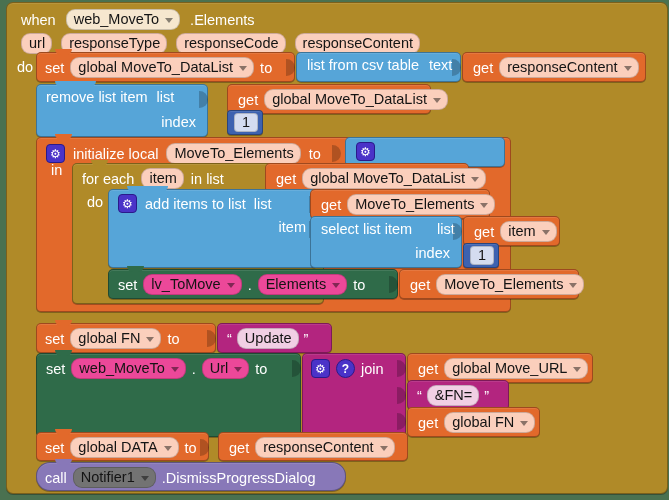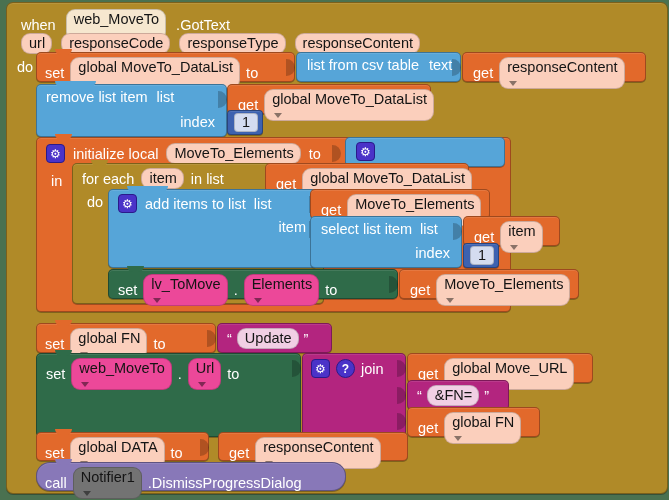--- a/index.html
+++ b/index.html
@@ -12,25 +12,24 @@
   }
   #stage{position:relative;width:669px;height:500px;}
 
   
   .blk{position:absolute;box-sizing:border-box;border-radius:5px;}
   .row{display:flex;align-items:center;}
   .lbl{color:#ffffff;white-space:nowrap;font-size:14.5px;}
 
   
   .pill{
-    display:inline-flex;align-items:flex-start;gap:4px;
+    display:inline-flex;align-items:center;gap:4px;
     border-radius:9px;padding:1px 6px 2px 7px;
     color:#141414;font-size:14.5px;white-space:nowrap;
     border:1px solid rgba(0,0,0,.18);
-    flex-direction:column;
   }
   .pill.lightorange{background:#fbcfbc;}
   .pill.cream{background:#f6e7cf;}
   .pill.green{background:#ec4899;}
   .pill.purple{background:#737373;}
   .pill.pinkish{background:#f1cfe4;}
   .pill.numfield{background:#d4dcf0;border-radius:4px;padding:0px 7px 1px;}
   .caret{
     width:0;height:0;border-left:4px solid transparent;border-right:4px solid transparent;
     border-top:5px solid rgba(0,0,0,.45);display:inline-block;margin-left:2px;margin-top:2px;
@@ -74,27 +73,27 @@
 <div id="stage">
 
   <div class="blk c-event shadow bdr-dark" style="left:6px;top:2px;width:662px;height:492px;border-radius:7px;">
 
     <div class="row" style="position:absolute;left:14px;top:6px;gap:10px;">
       <span class="lbl">when</span>
       <span class="pill cream">
         <span>web_MoveTo</span>
         <i class="caret"></i>
       </span>
-      <span class="lbl">.GotText</span>
+      <span class="lbl">.Elements</span>
     </div>
 
     <div class="row" style="position:absolute;left:14px;top:30px;gap:9px;">
       <span class="pill lightorange">url</span>
+      <span class="pill lightorange">responseType</span>
       <span class="pill lightorange">responseCode</span>
-      <span class="pill lightorange">responseType</span>
       <span class="pill lightorange">responseContent</span>
     </div>
 
     <span class="lbl" style="position:absolute;left:10px;top:56px;">do</span>
   </div>
 
   <div class="blk c-var shadow bdr-dark" style="left:36px;top:52px;width:259px;height:30px;">
     <div class="bump c-var"></div>
     <div class="row" style="position:absolute;left:8px;top:4px;gap:6px;">
       <span class="lbl">set</span>
@@ -118,21 +117,21 @@
   <div class="blk c-var shadow bdr-dark" style="left:462px;top:52px;width:184px;height:30px;">
     <div class="row" style="position:absolute;left:10px;top:4px;gap:6px;">
       <span class="lbl">get</span>
       <span class="pill lightorange">
         <span>responseContent</span>
         <i class="caret"></i>
       </span>
     </div>
   </div>
 
-  <div class="blk c-list shadow bdr-dark" style="left:36px;top:84px;width:191px;height:53px;">
+  <div class="blk c-list shadow bdr-dark" style="left:36px;top:84px;width:172px;height:53px;">
     <div class="bump c-list"></div>
     <div class="row" style="position:absolute;left:9px;top:4px;gap:9px;">
       <span class="lbl">remove list item</span>
       <span class="lbl">list</span>
     </div>
     <div class="socket" style="right:-1px;top:6px;"></div>
     <span class="lbl" style="position:absolute;right:11px;top:29px;">index</span>
   </div>
 
   <div class="blk c-var shadow bdr-dark" style="left:227px;top:84px;width:204px;height:30px;">
@@ -151,21 +150,21 @@
 
   <div class="blk c-var shadow bdr-dark" style="left:36px;top:137px;width:475px;height:175px;">
     <div class="bump c-var"></div>
     <div class="row" style="position:absolute;left:9px;top:5px;gap:8px;">
       <span class="gear">⚙</span>
       <span class="lbl">initialize local</span>
       <span class="pill lightorange">MoveTo_Elements</span>
       <span class="lbl">to</span>
     </div>
     <div class="socket" style="left:295px;top:7px;"></div>
-    <span class="lbl" style="position:absolute;left:14px;top:35px;">in</span>
+    <span class="lbl" style="position:absolute;left:14px;top:24px;">in</span>
   </div>
 
   <div class="blk c-list shadow bdr-dark" style="left:345px;top:137px;width:160px;height:30px;">
     <div class="row" style="position:absolute;left:10px;top:4px;gap:8px;">
       <span class="gear">⚙</span>
     </div>
   </div>
 
   <div class="blk c-ctrl shadow bdr-dark" style="left:72px;top:163px;width:252px;height:141px;">
     <div class="bump c-ctrl"></div>
@@ -204,21 +203,21 @@
     <div class="row" style="position:absolute;left:10px;top:4px;gap:6px;">
       <span class="lbl">get</span>
       <span class="pill lightorange">
         <span>MoveTo_Elements</span>
         <i class="caret"></i>
       </span>
     </div>
   </div>
 
   <div class="blk c-list shadow bdr-dark" style="left:310px;top:216px;width:152px;height:52px;">
-    <div class="row" style="position:absolute;left:10px;top:4px;gap:8px;">
+    <div class="row" style="position:absolute;left:10px;top:4px;gap:25px;">
       <span class="lbl">select list item</span>
       <span class="lbl">list</span>
     </div>
     <div class="socket" style="right:-1px;top:6px;"></div>
     <span class="lbl" style="position:absolute;right:11px;top:28px;">index</span>
   </div>
 
   <div class="blk c-var shadow bdr-dark" style="left:463px;top:216px;width:97px;height:30px;">
     <div class="row" style="position:absolute;left:10px;top:4px;gap:6px;">
       <span class="lbl">get</span>

